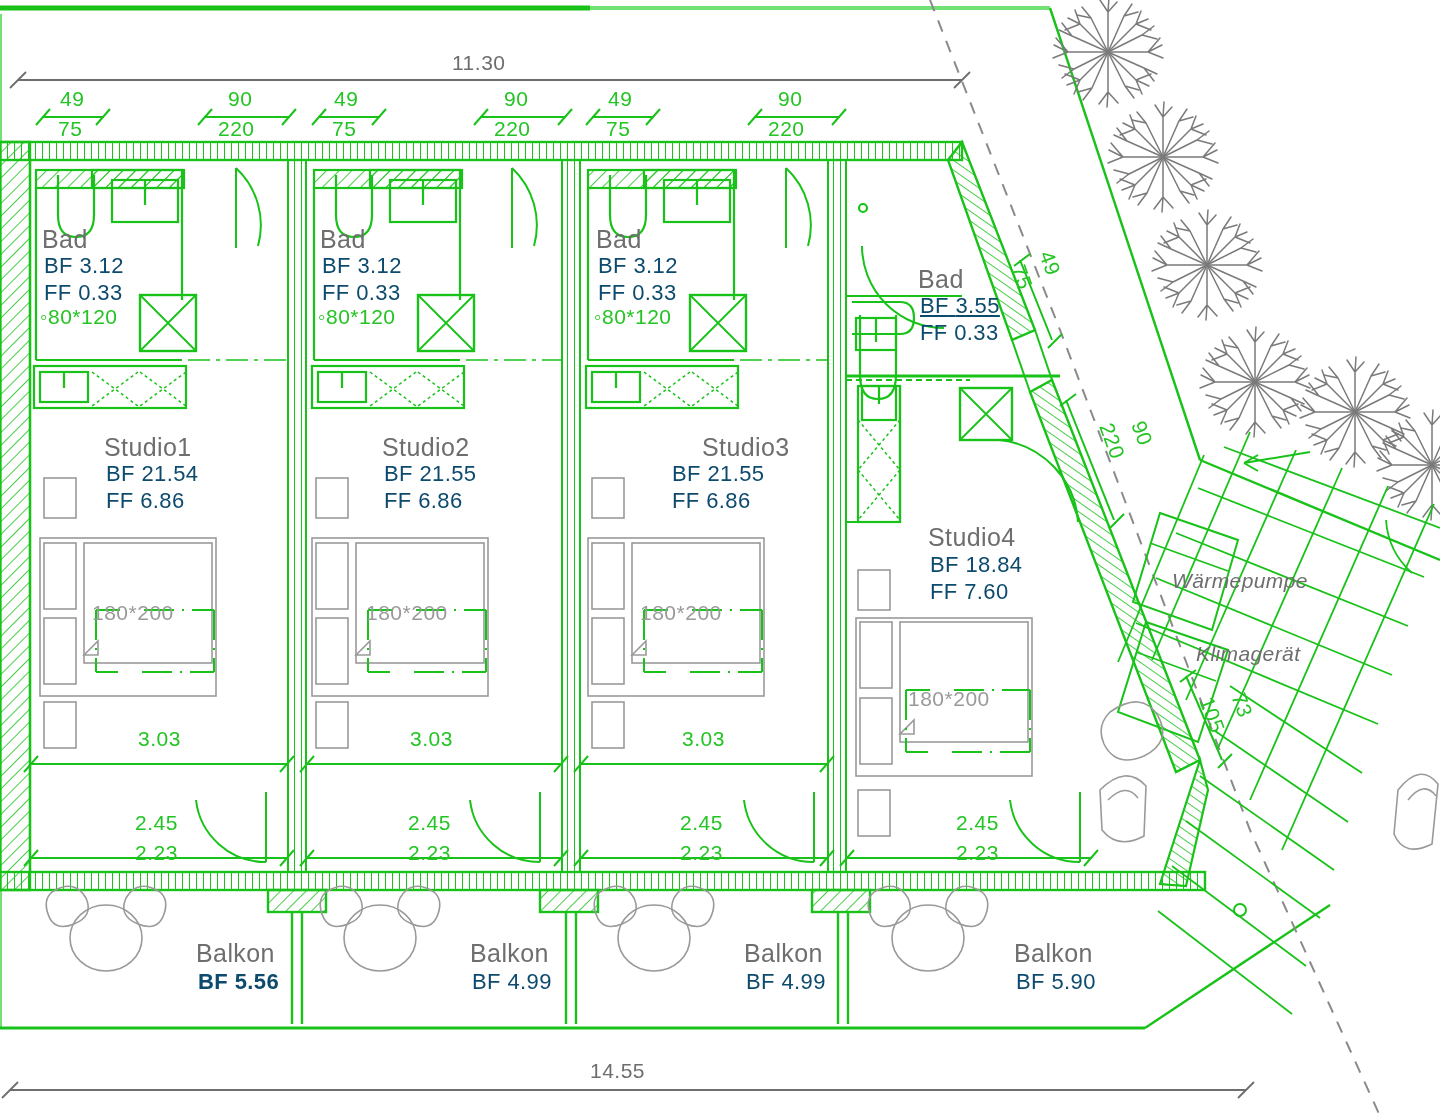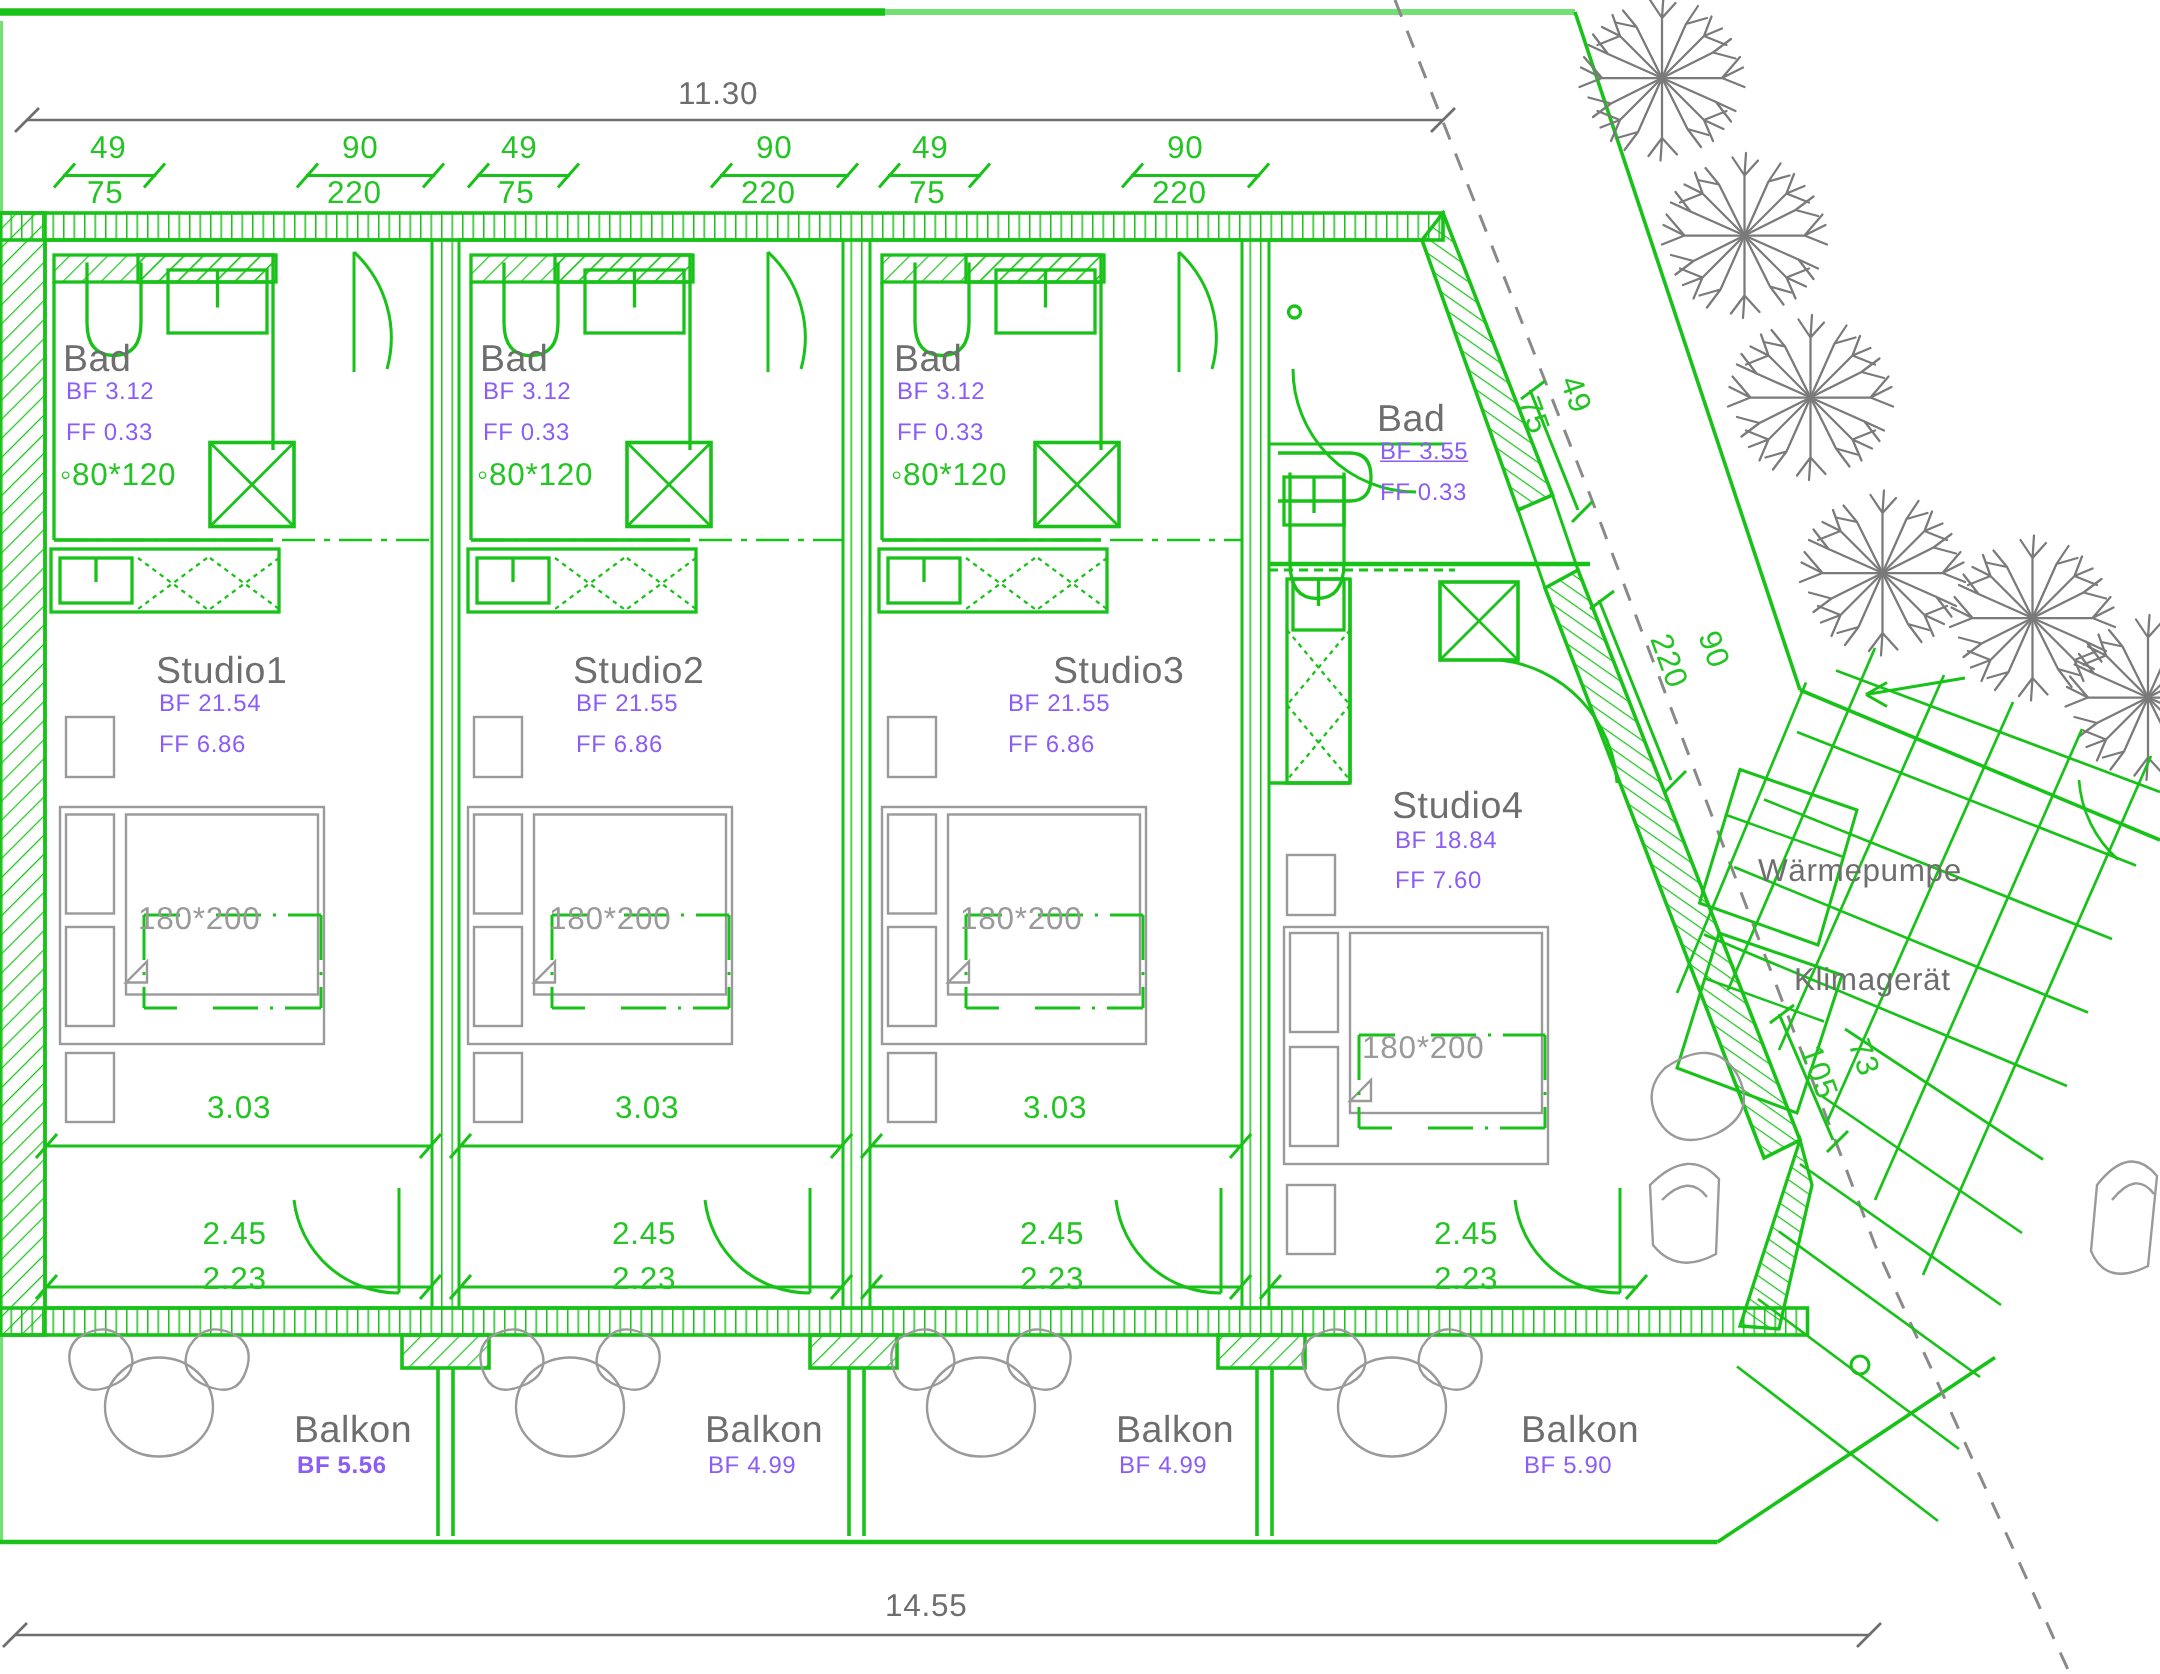--- a/index.html
+++ b/index.html
@@ -1,25 +1,25 @@
 <!DOCTYPE html>
 <html><head>
 <meta charset="utf-8">
 <style>
   html,body{margin:0;padding:0;background:#ffffff;}
   body{width:1440px;height:1116px;overflow:hidden;font-family:"Liberation Sans",sans-serif;}
   #stage{position:relative;width:1440px;height:1116px;padding-left:12px;}
   svg#plan{position:absolute;left:0;top:0;width:1440px;height:1116px;}
   .lbl{position:absolute;white-space:pre;line-height:1.06;}
   .room-name{color:#6e6e6e;font-size:25px;letter-spacing:0.4px;}
-  .room-sub{color:#8b5cf6;font-size:16px;letter-spacing:0.4px;}
+  .room-sub{color:#0c4a6e;font-size:22px;letter-spacing:0.4px;}
   .dim-grn{color:#23c423;font-size:21px;letter-spacing:0.5px;}
   .dim-gry{color:#6e6e6e;font-size:21px;letter-spacing:0.5px;}
   .bed-lbl{color:#9a9a9a;font-size:21px;letter-spacing:0.5px;}
-  .note{color:#6e6e6e;font-size:21px;letter-spacing:0.4px;}
+  .note{color:#6e6e6e;font-size:21px;letter-spacing:0.4px;font-style:italic;}
   .rot{transform-origin:left top;}
 </style>
 </head>
 <body>
 
 <div id="stage">
 
 <svg id="plan" viewBox="0 0 1440 1116">
   <defs>
     <pattern id="hatch45" width="9" height="9" patternUnits="userSpaceOnUse" patternTransform="rotate(45)">

